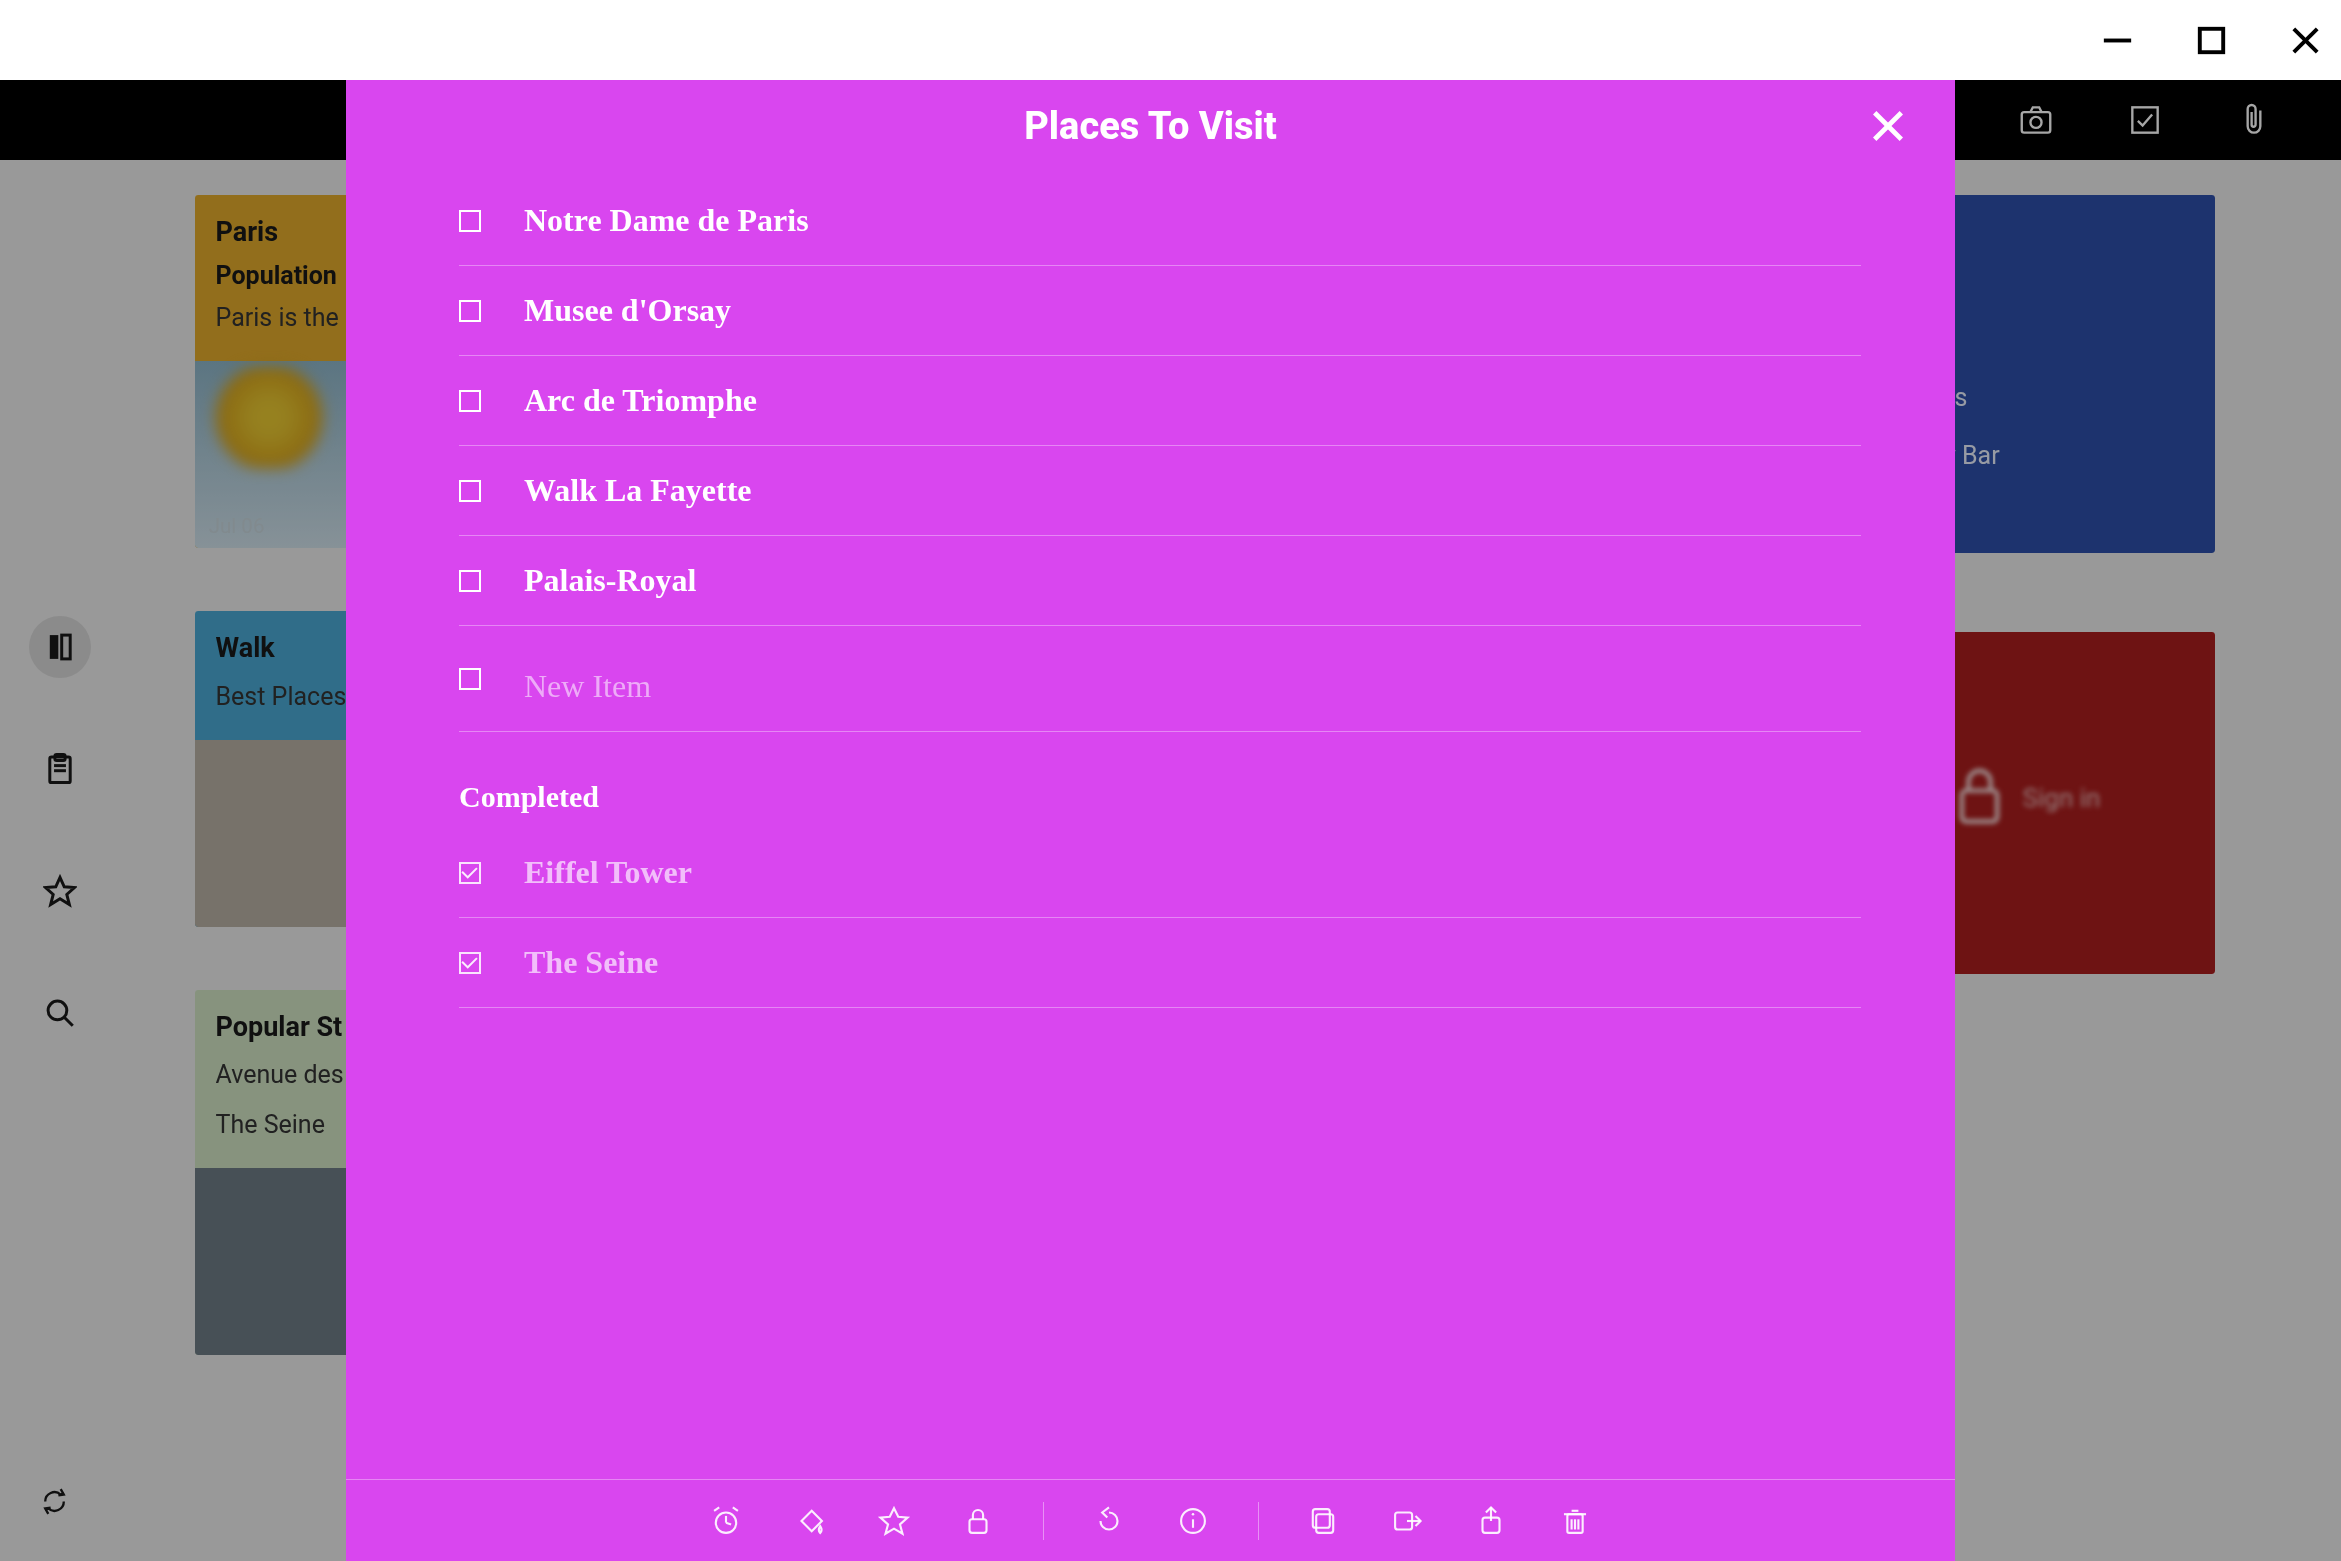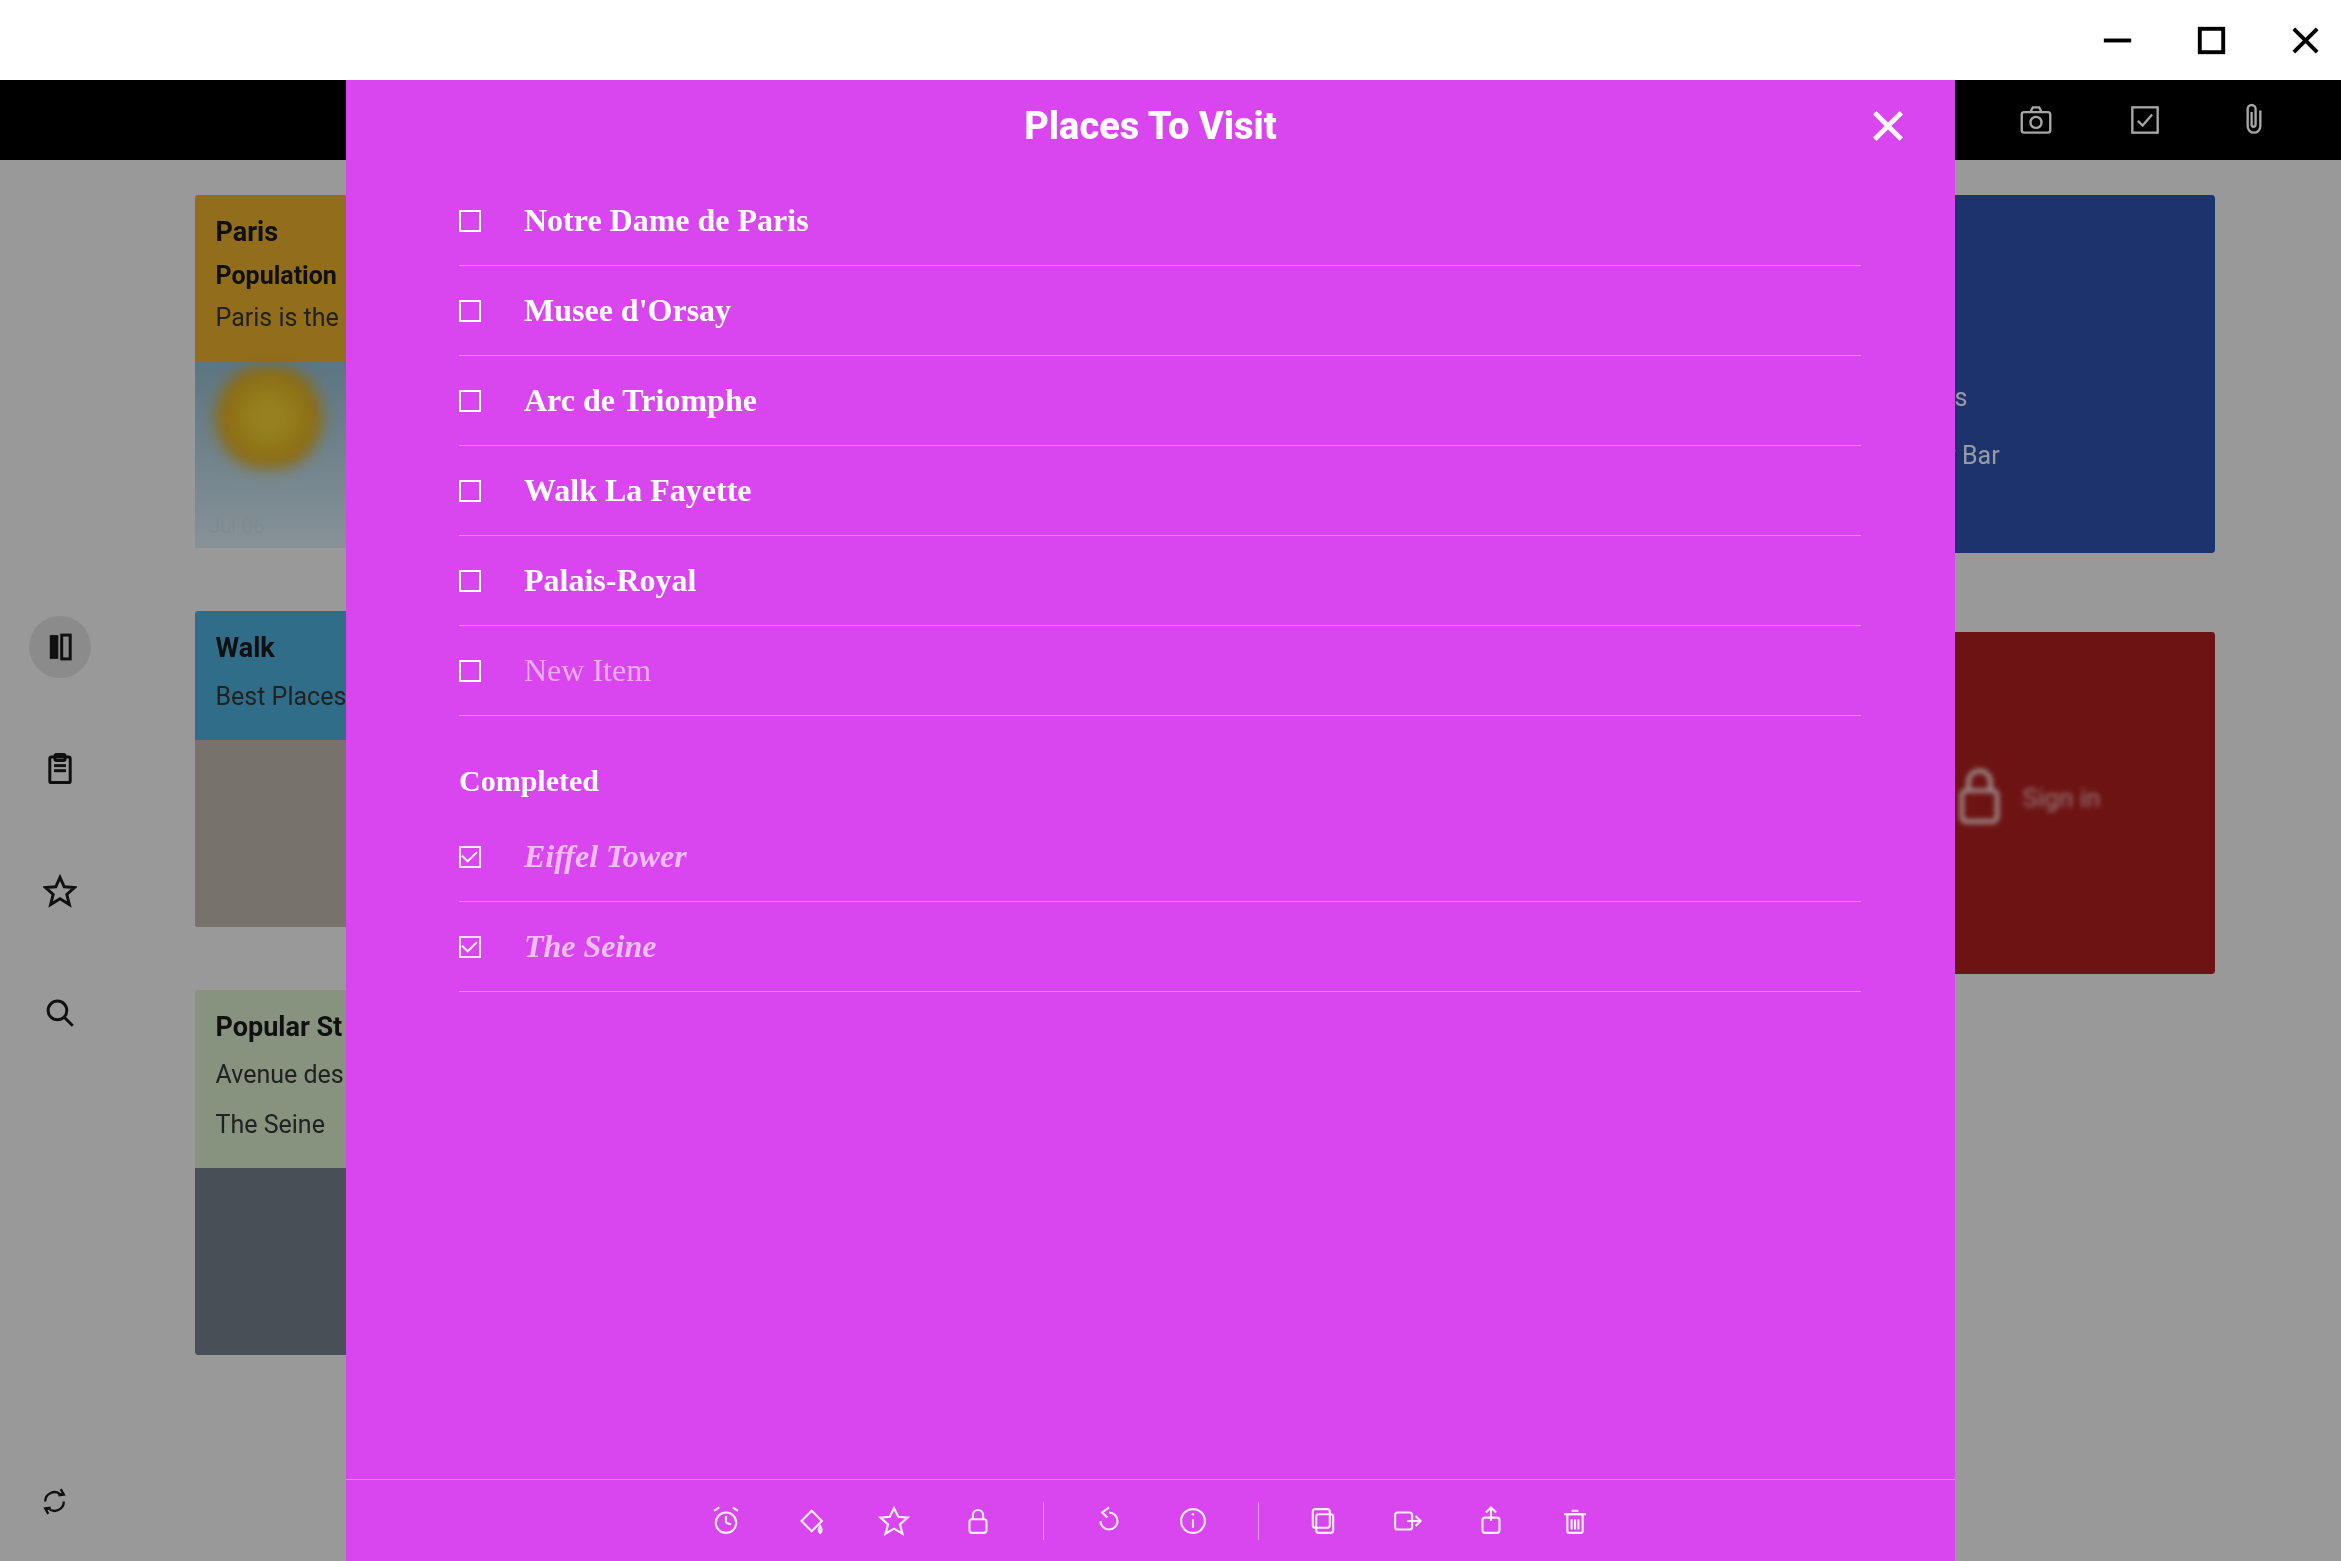--- a/index.html
+++ b/index.html
@@ -188,22 +188,22 @@
     width: 12px; height: 6.8px;
     border-left: 2.6px solid rgba(255,255,255,0.9);
     border-bottom: 2.6px solid rgba(255,255,255,0.9);
     transform: rotate(-45deg) translate(0.9px,-1.7px);
   }
   .check-row .label {
     font-size: 32px;
     font-weight: 600;
     font-family: Georgia, "Times New Roman", serif;
   }
-  .check-row.new .label { color: rgba(255,255,255,0.55); font-weight: 500; }
-  .check-row.completed .label { color: rgba(255,255,255,0.65); font-style: italic; }
+  .check-row.new .label { color: rgba(255,255,255,0.55); font-weight: 500; margin-top: 16px; }
+  .check-row.completed .label { color: rgba(255,255,255,0.65); }
   .check-row.completed .box { border-color: rgba(255,255,255,0.85); }
 
   .section-heading {
     font-size: 30px;
     font-weight: 700;
     font-family: Georgia, "Times New Roman", serif;
     margin-top: 48px;
     margin-bottom: 14px;
   }
 

